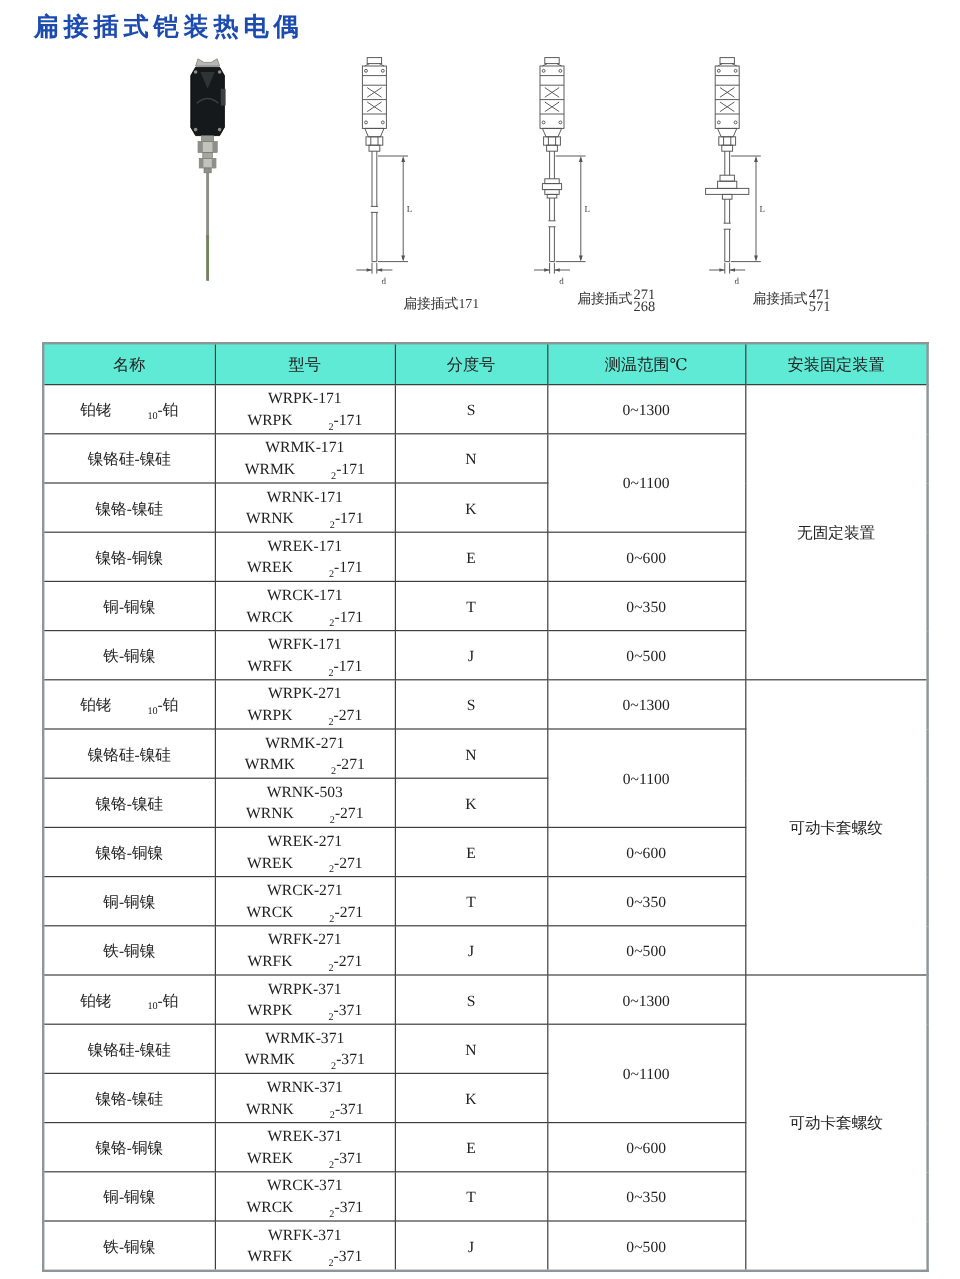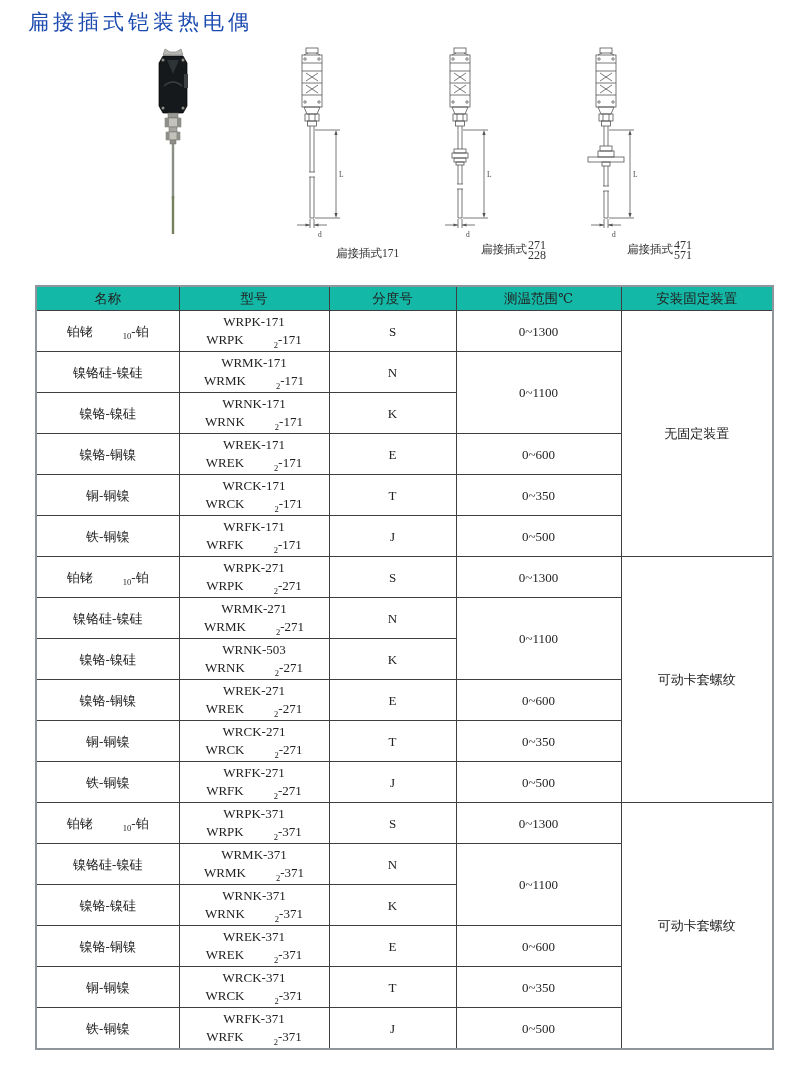--- a/index.html
+++ b/index.html
@@ -3,21 +3,21 @@
 <meta charset="utf-8">
 <style>
   html,body{margin:0;padding:0;background:#ffffff;}
   body{
     width:800px;height:1066px;position:relative;overflow:hidden;
     font-family:"Liberation Serif","DejaVu Serif",serif;color:#222;
   }
   .page-title{
     position:absolute;left:28px;top:8px;margin:0;
     font-family:"Liberation Sans","DejaVu Sans",sans-serif;
-    font-size:21px;font-weight:normal;color:#1c4bb0;letter-spacing:4px;
+    font-size:21px;font-weight:bold;color:#1c4bb0;letter-spacing:4px;
   }
   .figures{position:absolute;left:0;top:44px;width:800px;height:232px;}
   .fig{position:absolute;top:2px;}
   .fig-photo{left:148px;}
   .fig-d1{left:282px;}
   .fig-d2{left:430px;}
   .fig-d3{left:576px;}
   .caption{
     position:absolute;font-size:11.5px;color:#333;white-space:nowrap;margin-left:48px;
   }
@@ -32,22 +32,22 @@
   svg text{
     font-family:"Liberation Serif","DejaVu Serif",serif;
     font-size:7.5px;fill:#444;
   }
   .spec-table{
     position:absolute;left:35px;top:285px;width:737px;
     border-collapse:collapse;table-layout:fixed;
     border:2px solid #8e959b;
   }
   .spec-table th{
-    background:#14b8a6;font-weight:normal;font-size:13.5px;
-    height:23px;border:1px solid #3f3f3f;text-align:center;padding:0;
+    background:#5eead4;font-weight:normal;font-size:13.5px;
+    height:23px;border:1px solid #3f3f3f;text-align:center;padding:5px;
   }
   .spec-table td{
     border:1px solid #3f3f3f;text-align:center;vertical-align:middle;
     font-size:13px;height:40px;padding:0 2px;line-height:17px;
   }
   .spec-table td[data-name="model-cell"] div{line-height:18px;}
   .spec-table sub{font-size:8.5px;line-height:0;margin-left:30px;}
   .col-name{width:143px;}
   .col-model{width:150px;}
   .col-grade{width:127px;}
@@ -247,21 +247,21 @@
       <text x="36" y="191" data-name="diameter-dim-label">d</text>
     </svg>
   </div>
 
   <div class="caption cap1" data-name="figure-caption-171">
     <span data-name="caption-prefix">扁接插式</span><span data-name="caption-number">171</span>
   </div>
   <div class="caption cap2" data-name="figure-caption-271-371">
     <span data-name="caption-prefix">扁接插式</span><span class="stack" data-name="caption-number-stack">
         <span data-name="caption-number">271</span>
-        <span data-name="caption-number">228</span>
+        <span data-name="caption-number">268</span>
       </span>
   </div>
   <div class="caption cap3" data-name="figure-caption-471-571">
     <span data-name="caption-prefix">扁接插式</span><span class="stack" data-name="caption-number-stack">
         <span data-name="caption-number">471</span>
         <span data-name="caption-number">571</span>
       </span>
   </div>
 </div>
 

